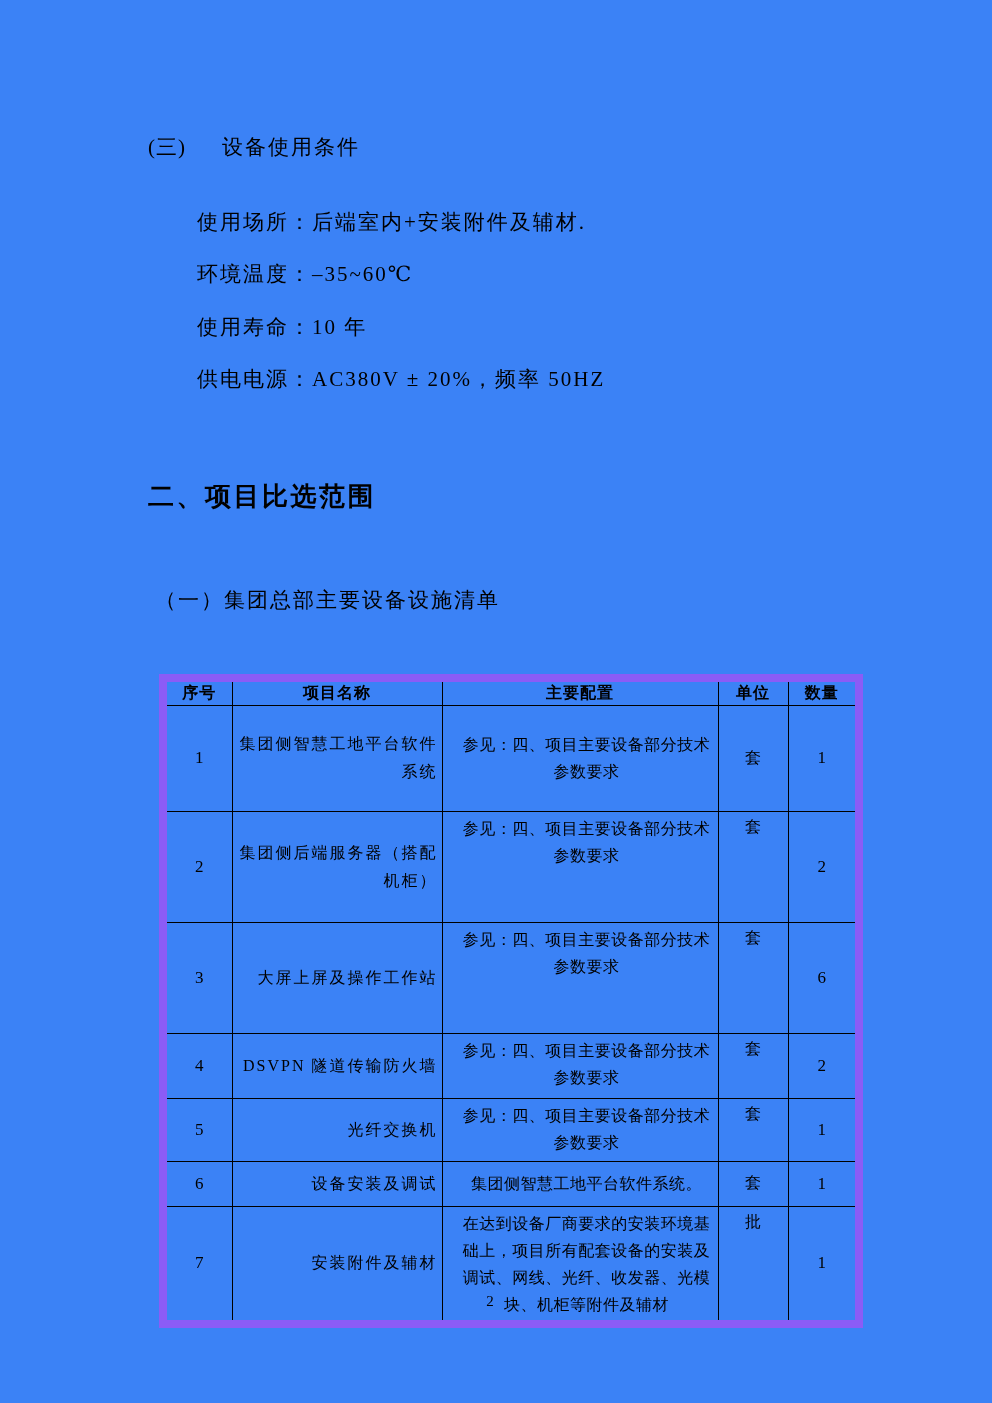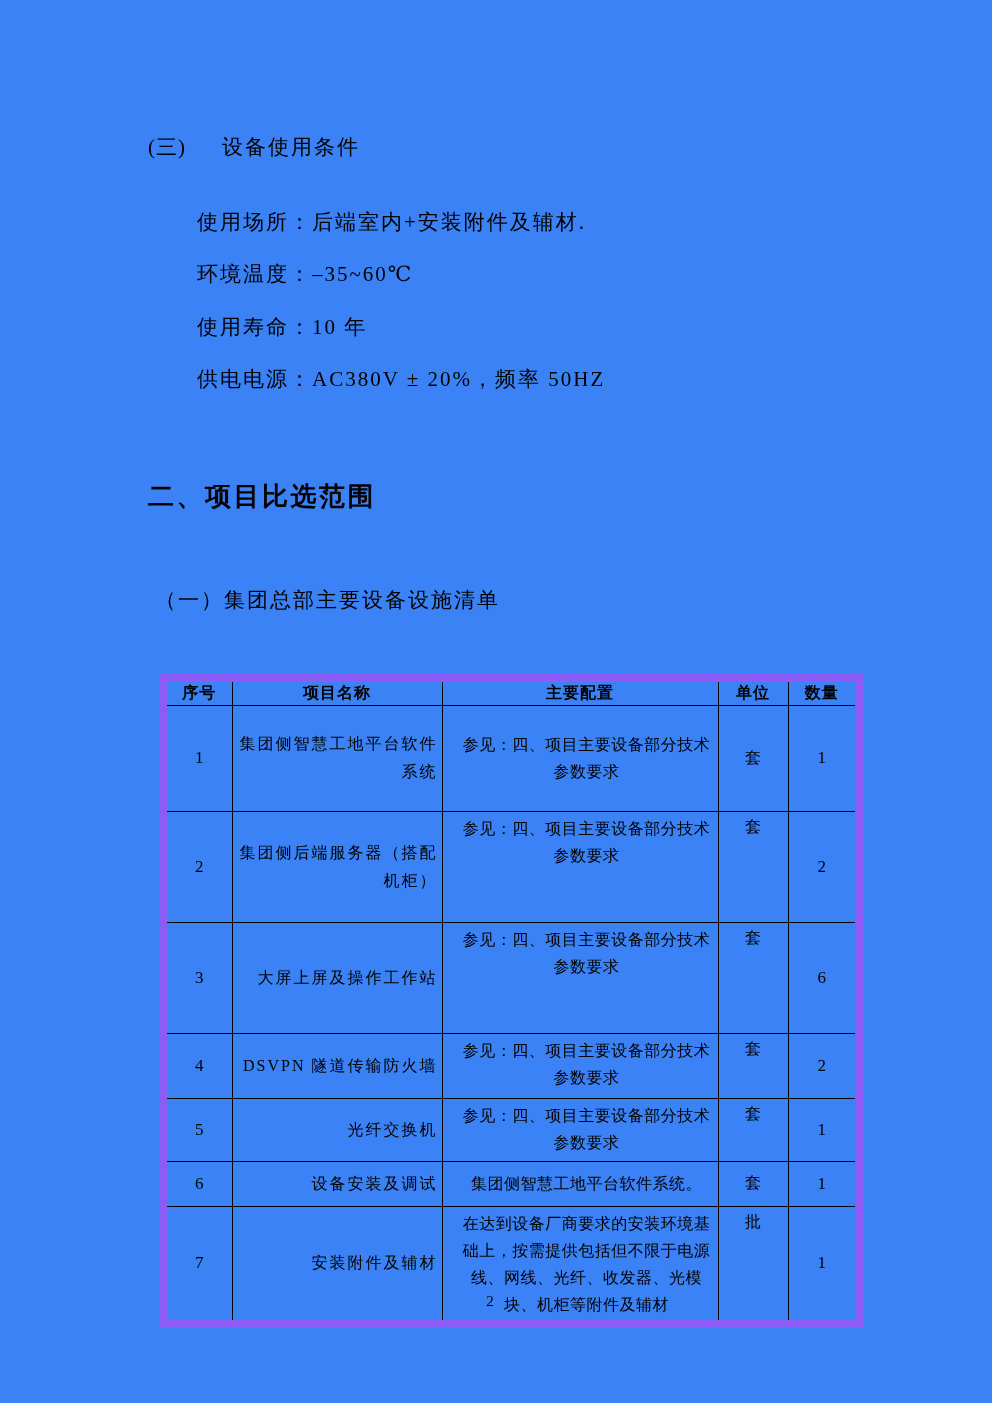--- a/index.html
+++ b/index.html
@@ -199,21 +199,21 @@
       <tr style="height:45px">
         <td class="c-seq">6</td>
         <td class="c-name">设备安装及调试</td>
         <td class="c-conf">集团侧智慧工地平台软件系统。</td>
         <td class="c-unit">套</td>
         <td class="c-qty">1</td>
       </tr>
       <tr style="height:104px" class="cfg-top">
         <td class="c-seq">7</td>
         <td class="c-name">安装附件及辅材</td>
-        <td class="c-conf">在达到设备厂商要求的安装环境基础上，按需提供包括但不限于电源线、网线、光纤、收发器、光模块、机柜等附件及辅材</td>
+        <td class="c-conf">在达到设备厂商要求的安装环境基础上，项目所有配套设备的安装及调试、网线、光纤、收发器、光模块、机柜等附件及辅材</td>
         <td class="c-unit">批</td>
         <td class="c-qty">1</td>
       </tr>
     </tbody>
   </table>
 
   <div class="page-number">2</div>
 
 </div>
 

